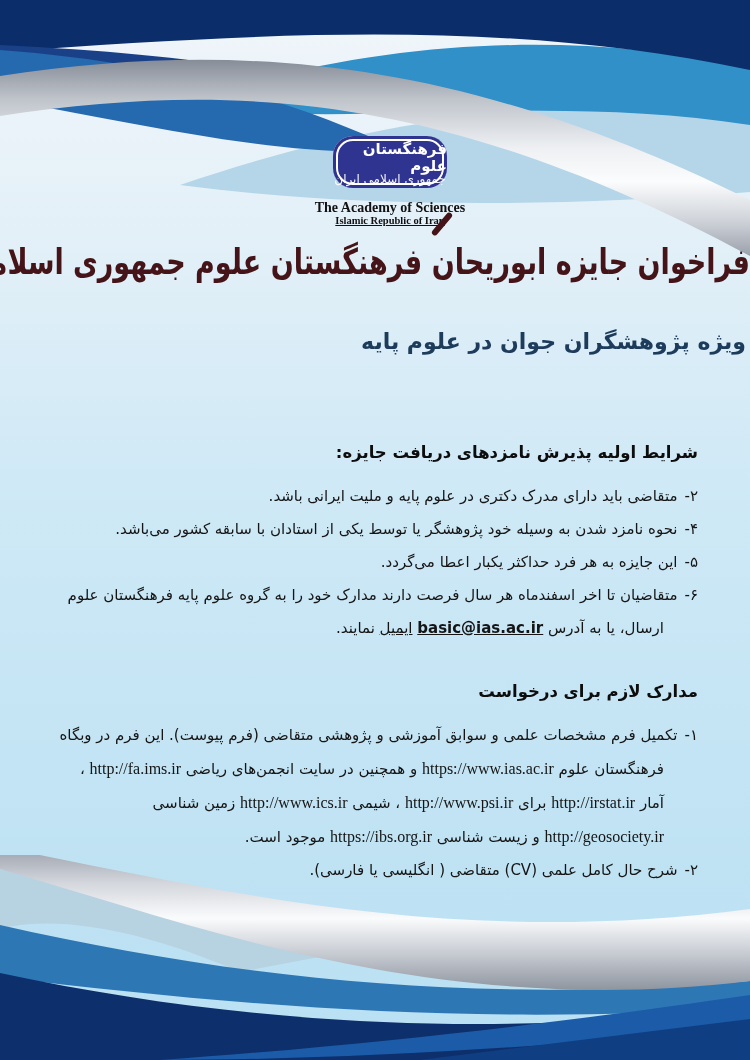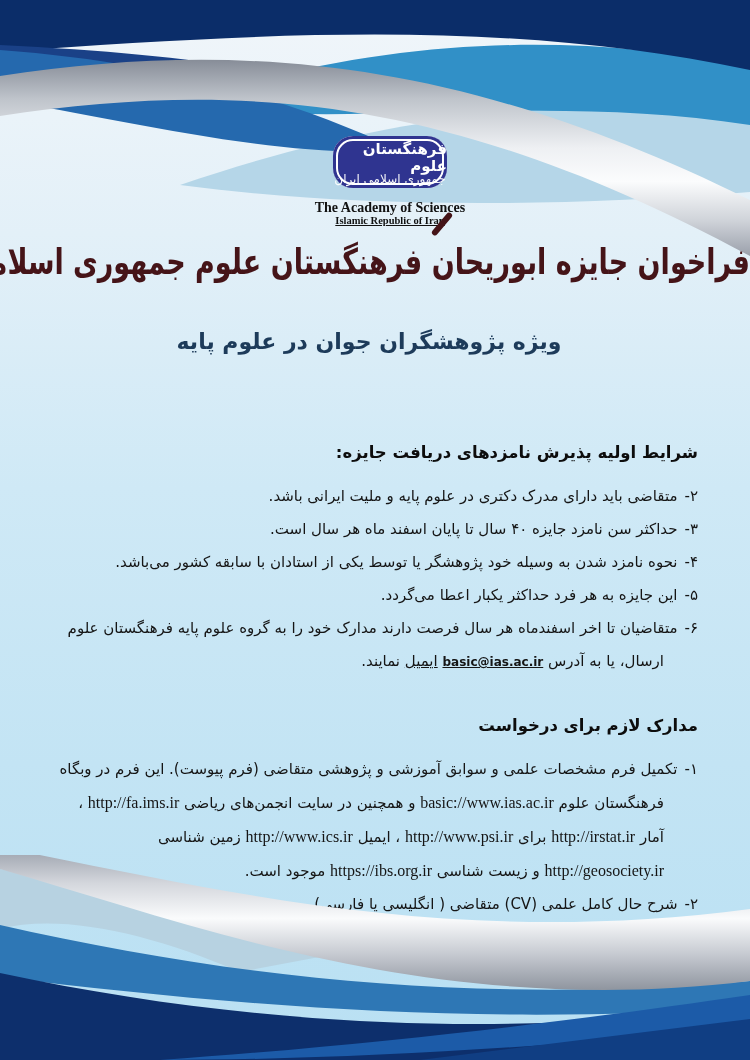--- a/index.html
+++ b/index.html
@@ -27,34 +27,34 @@
 
   .flourish { position:absolute; top:221px; left:428px; width:28px; height:6px;
     background:#451418; border-radius:3px; transform:rotate(-50deg); }
 
   .poster-title {
     position:absolute; top:238px; left:0; right:0; text-align:center;
     direction:rtl; color:#451418; font-weight:bold; font-size:27px; line-height:36px;
     transform:scaleY(1.32); transform-origin:center top; white-space:nowrap;
   }
   .poster-subtitle {
-    position:absolute; top:329px; left:0; right:12px; text-align:center;
+    position:absolute; top:329px; left:0; right:4px; text-align:right;
     direction:rtl; color:#1d3b5a; font-weight:bold; font-size:22px;
   }
 
   .content {
     position:absolute; top:436px; right:52px; left:52px;
     direction:rtl; text-align:right; color:#151515; font-size:15px; line-height:33px;
   }
   .section-heading { font-weight:bold; font-size:16.5px; color:#0d0d0d; margin:0 0 11px; }
   .section-heading.second { margin-top:30px; }
   .item { padding-right:34px; text-indent:-34px; margin:0; }
   .num { font-weight:normal; margin-left:7px; }
   .email { font-weight:bold; text-decoration:underline; direction:ltr; unicode-bidi:embed;
-    font-size:12px; }
+    font-size:15px; }
   .u-fa { text-decoration:underline; }
   .url { direction:ltr; unicode-bidi:embed; font-family:"Liberation Serif", serif; font-size:16px; }
 </style>
 </head>
 <body>
 
 <div class="page">
 
   <svg class="decor top" viewBox="0 0 750 260" preserveAspectRatio="none">
     <defs>
@@ -97,47 +97,44 @@
   <div class="poster-subtitle">ویژه پژوهشگران جوان در علوم پایه</div>
 
   <div class="content">
 
     <p class="section-heading">شرایط اولیه پذیرش نامزدهای دریافت جایزه:</p>
 
     <div class="item">
       <span class="num">۲-</span><span>متقاضی باید دارای مدرک دکتری در علوم پایه و ملیت ایرانی باشد.</span>
     </div>
     <div class="item">
-      <span class="num">۳-</span><span>حداکثر سن  نامزد جایزه ۴۰ سال تا پایان اسفند ماه هر سال است.</span>
-    </div>
-    <div class="item">
       <span class="num">۴-</span><span>نحوه نامزد شدن به وسیله خود پژوهشگر یا توسط یکی از استادان با سابقه کشور می‌باشد.</span>
     </div>
     <div class="item">
       <span class="num">۵-</span><span>این جایزه به هر فرد حداکثر یکبار اعطا می‌گردد.</span>
     </div>
     <div class="item">
       <span class="num">۶-</span><span>متقاضیان تا اخر اسفندماه هر سال فرصت دارند مدارک خود را به گروه علوم پایه فرهنگستان علوم ارسال، یا به آدرس</span>
       <span class="email">basic@ias.ac.ir</span>
       <span class="u-fa">ایمیل</span>
       <span>نمایند.</span>
     </div>
 
     <p class="section-heading second">مدارک لازم برای درخواست</p>
 
     <div class="item">
       <span class="num">۱-</span><span>تکمیل فرم مشخصات علمی و سوابق آموزشی و پژوهشی متقاضی (فرم پیوست). این فرم در وبگاه فرهنگستان علوم</span>
-      <span class="url">basic://www.ias.ac.ir</span>
+      <span class="url">https://www.ias.ac.ir</span>
       <span>و همچنین در سایت انجمن‌های ریاضی</span>
       <span class="url">http://fa.ims.ir</span>
       <span>، آمار</span>
       <span class="url">http://irstat.ir</span>
       <span>برای</span>
       <span class="url">http://www.psi.ir</span>
-      <span>، ایمیل</span>
+      <span>، شیمی</span>
       <span class="url">http://www.ics.ir</span>
       <span>زمین شناسی</span>
       <span class="url">http://geosociety.ir</span>
       <span>و زیست شناسی</span>
       <span class="url">https://ibs.org.ir</span>
       <span>موجود است.</span>
     </div>
     <div class="item">
       <span class="num">۲-</span><span>شرح حال کامل علمی (CV)  متقاضی ( انگلیسی یا فارسی).</span>
     </div>

